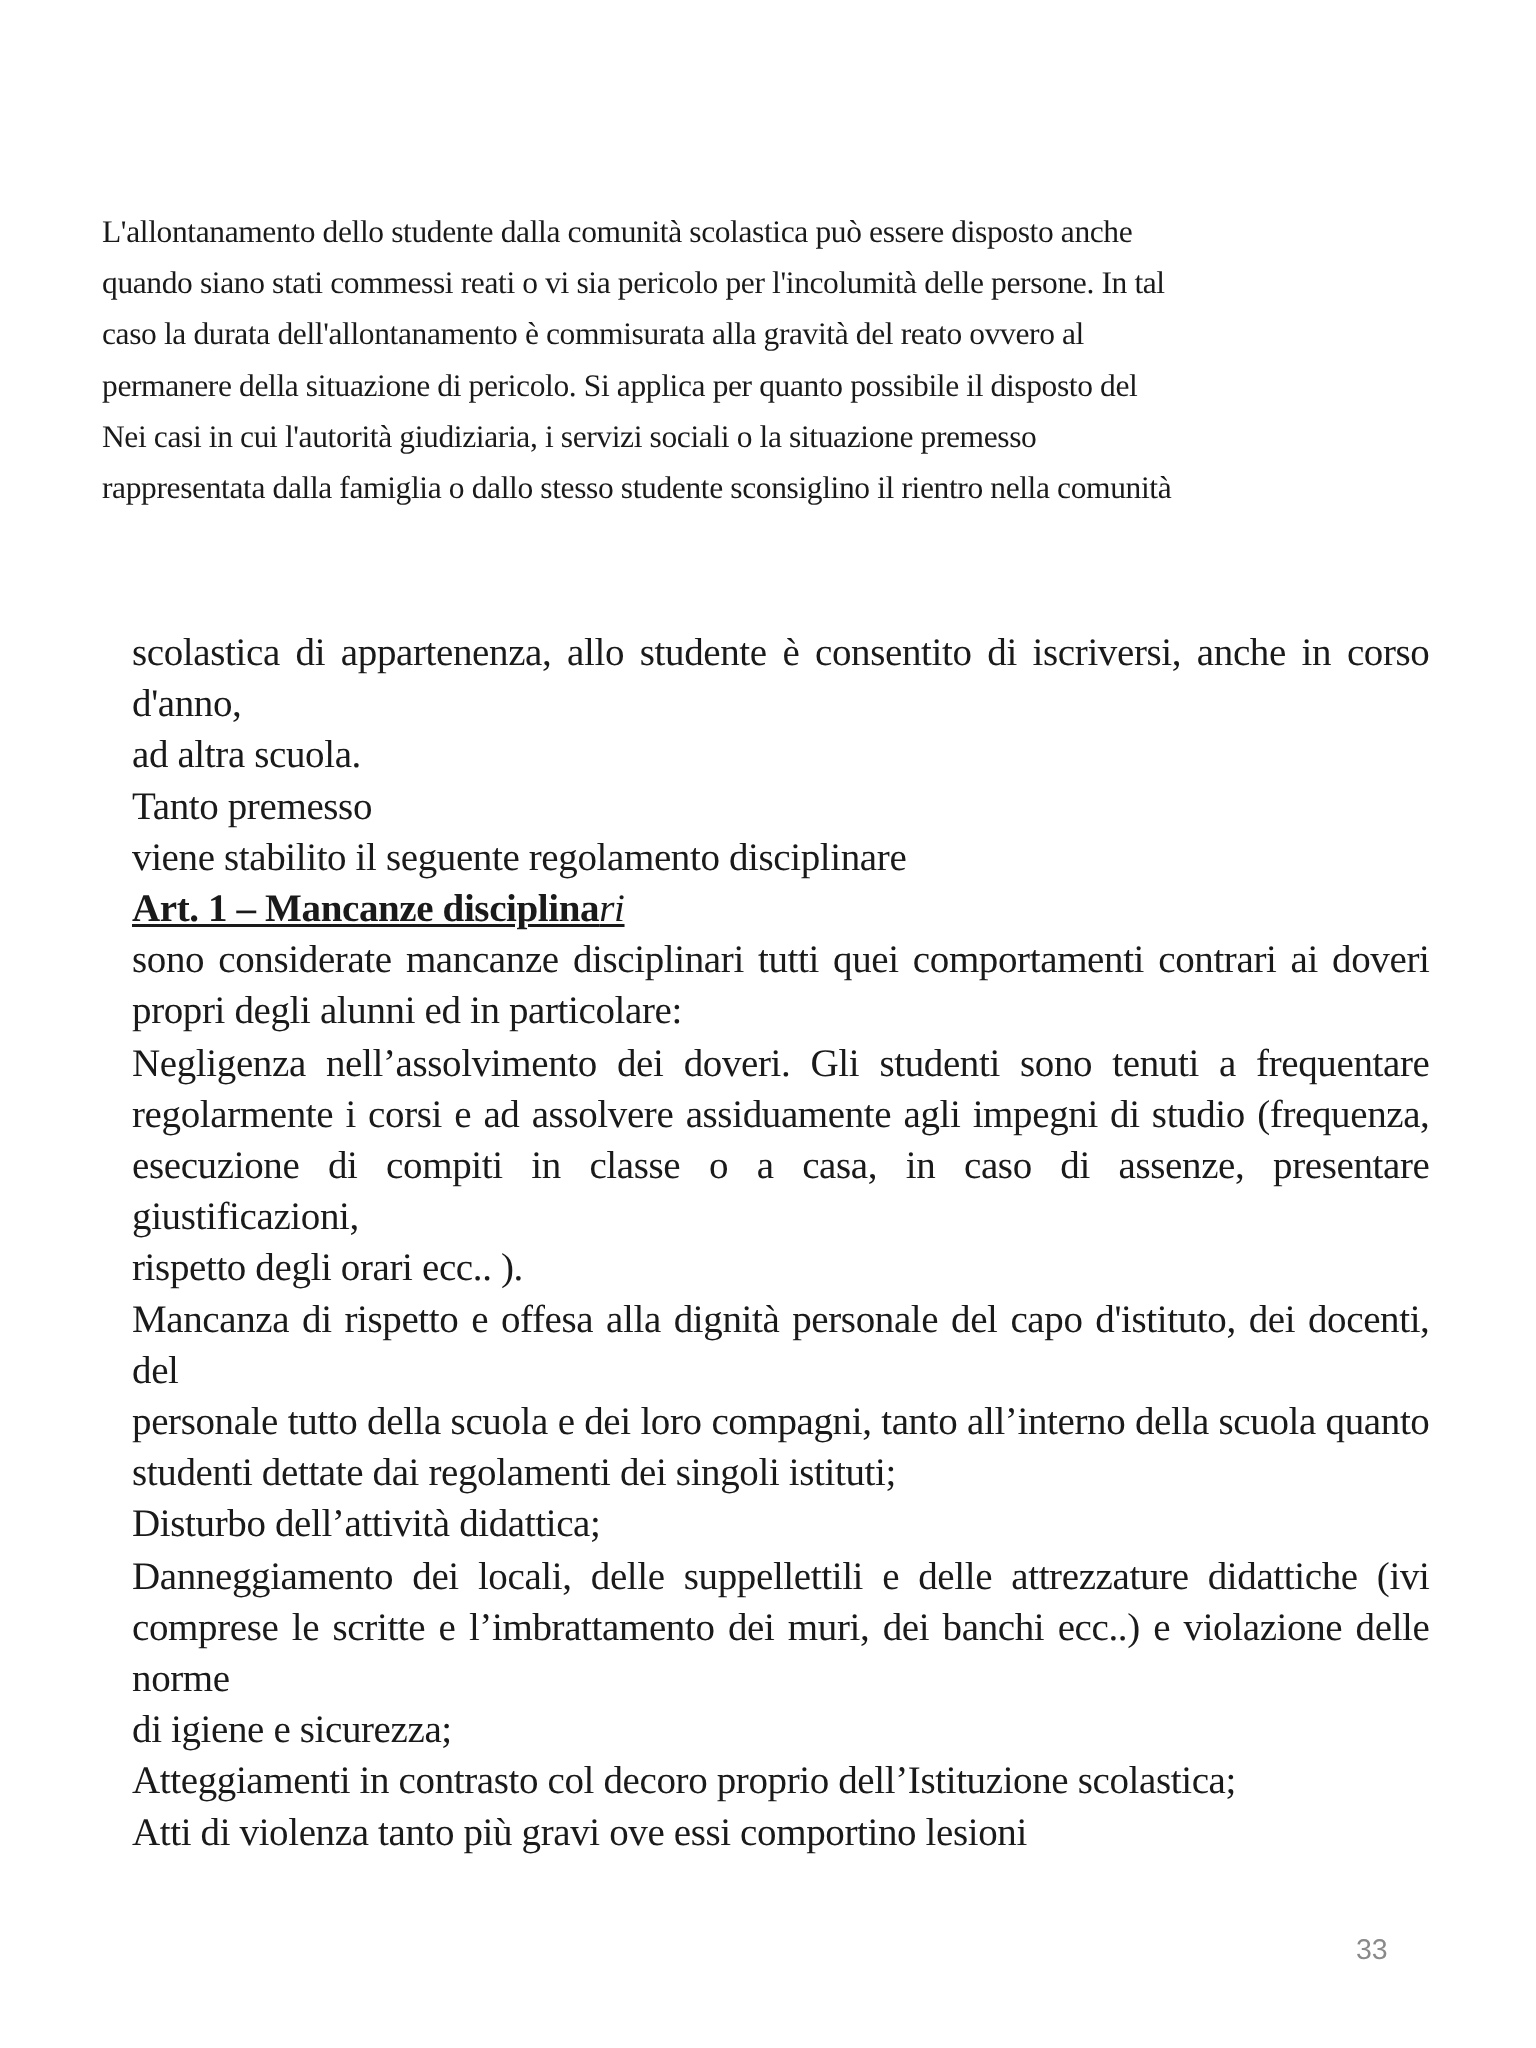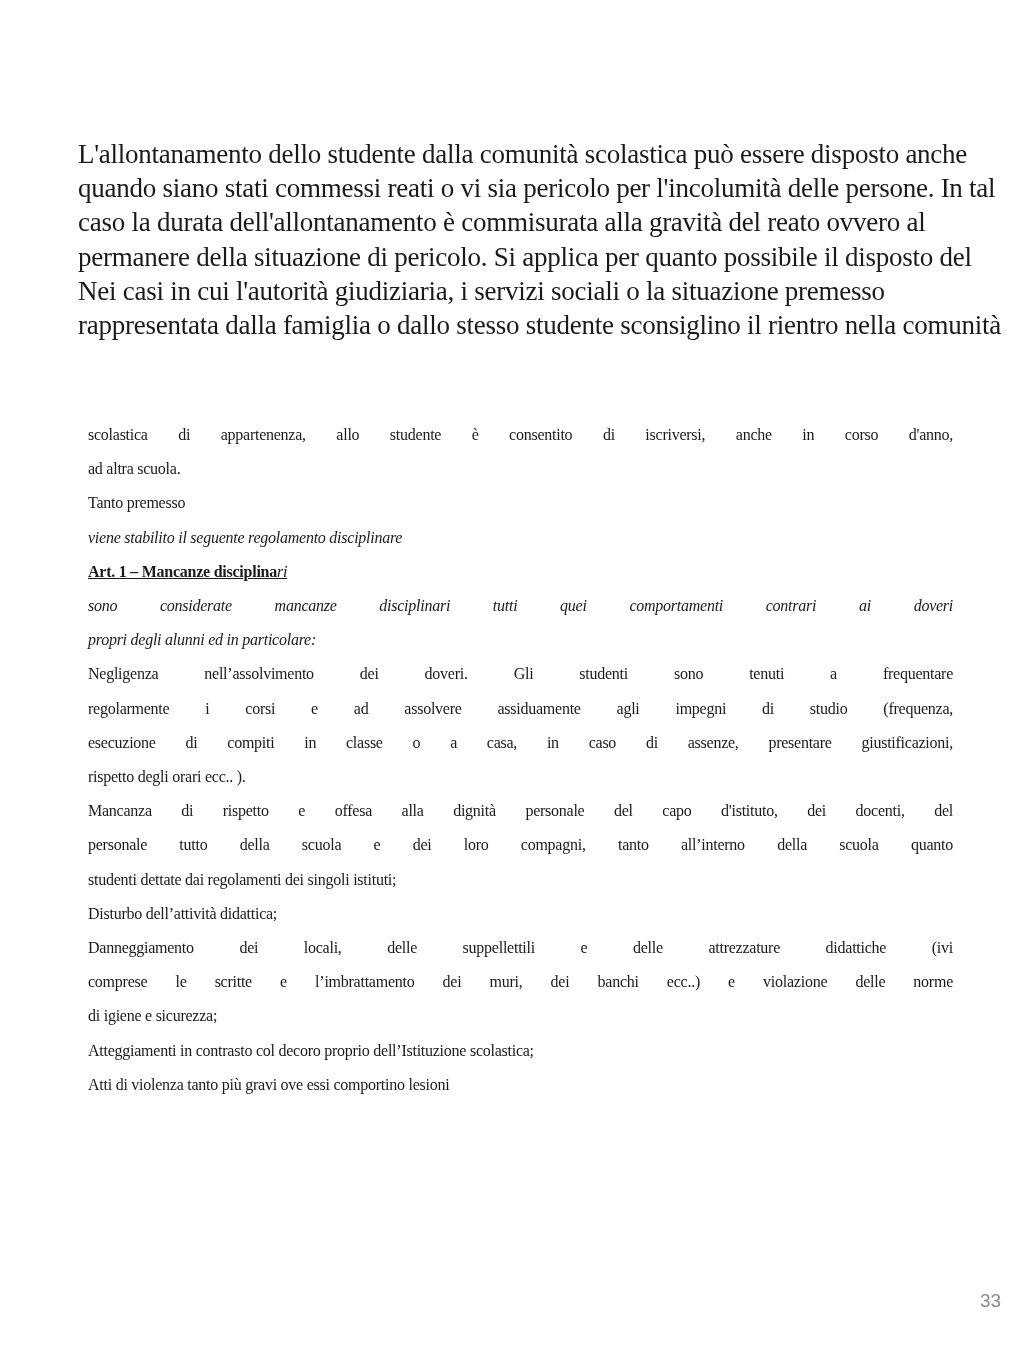--- a/index.html
+++ b/index.html
@@ -17,49 +17,49 @@
     }
     .page {
       position: absolute;
       left: 0; top: 0;
       width: 1024px;
       height: 1365px;
       background: #ffffff;
     }
     .block-top {
       position: absolute;
-      left: 78px;
+      left: 68px;
       top: 137px;
       width: 880px;
-      font-size: 27px;
+      font-size: 21px;
       line-height: 34.2px;
       letter-spacing: -0.25px;
     }
     .block-main {
       position: absolute;
       left: 88px;
       top: 418px;
       width: 865px;
-      font-size: 16px;
+      font-size: 26px;
       line-height: 34.2px;
       letter-spacing: -0.25px;
     }
     .line { display: block; white-space: nowrap; }
     .just {
       display: block;
       text-align: justify;
       text-align-last: justify;
       white-space: normal;
     }
-    .italic { font-style: italic; }
+    .italic { }
     .bold { font-weight: bold; text-decoration: underline; }
     .heading .ital { font-style: italic; font-weight: normal; }
     .page-number {
       position: absolute;
-      left: 980px;
+      left: 904px;
       top: 1290px;
       font-family: "Liberation Sans", "DejaVu Sans", sans-serif;
       font-size: 19px;
       color: #8a8a8a;
     }
   </style>
 </head>
 <body>
 
 <div class="page">

